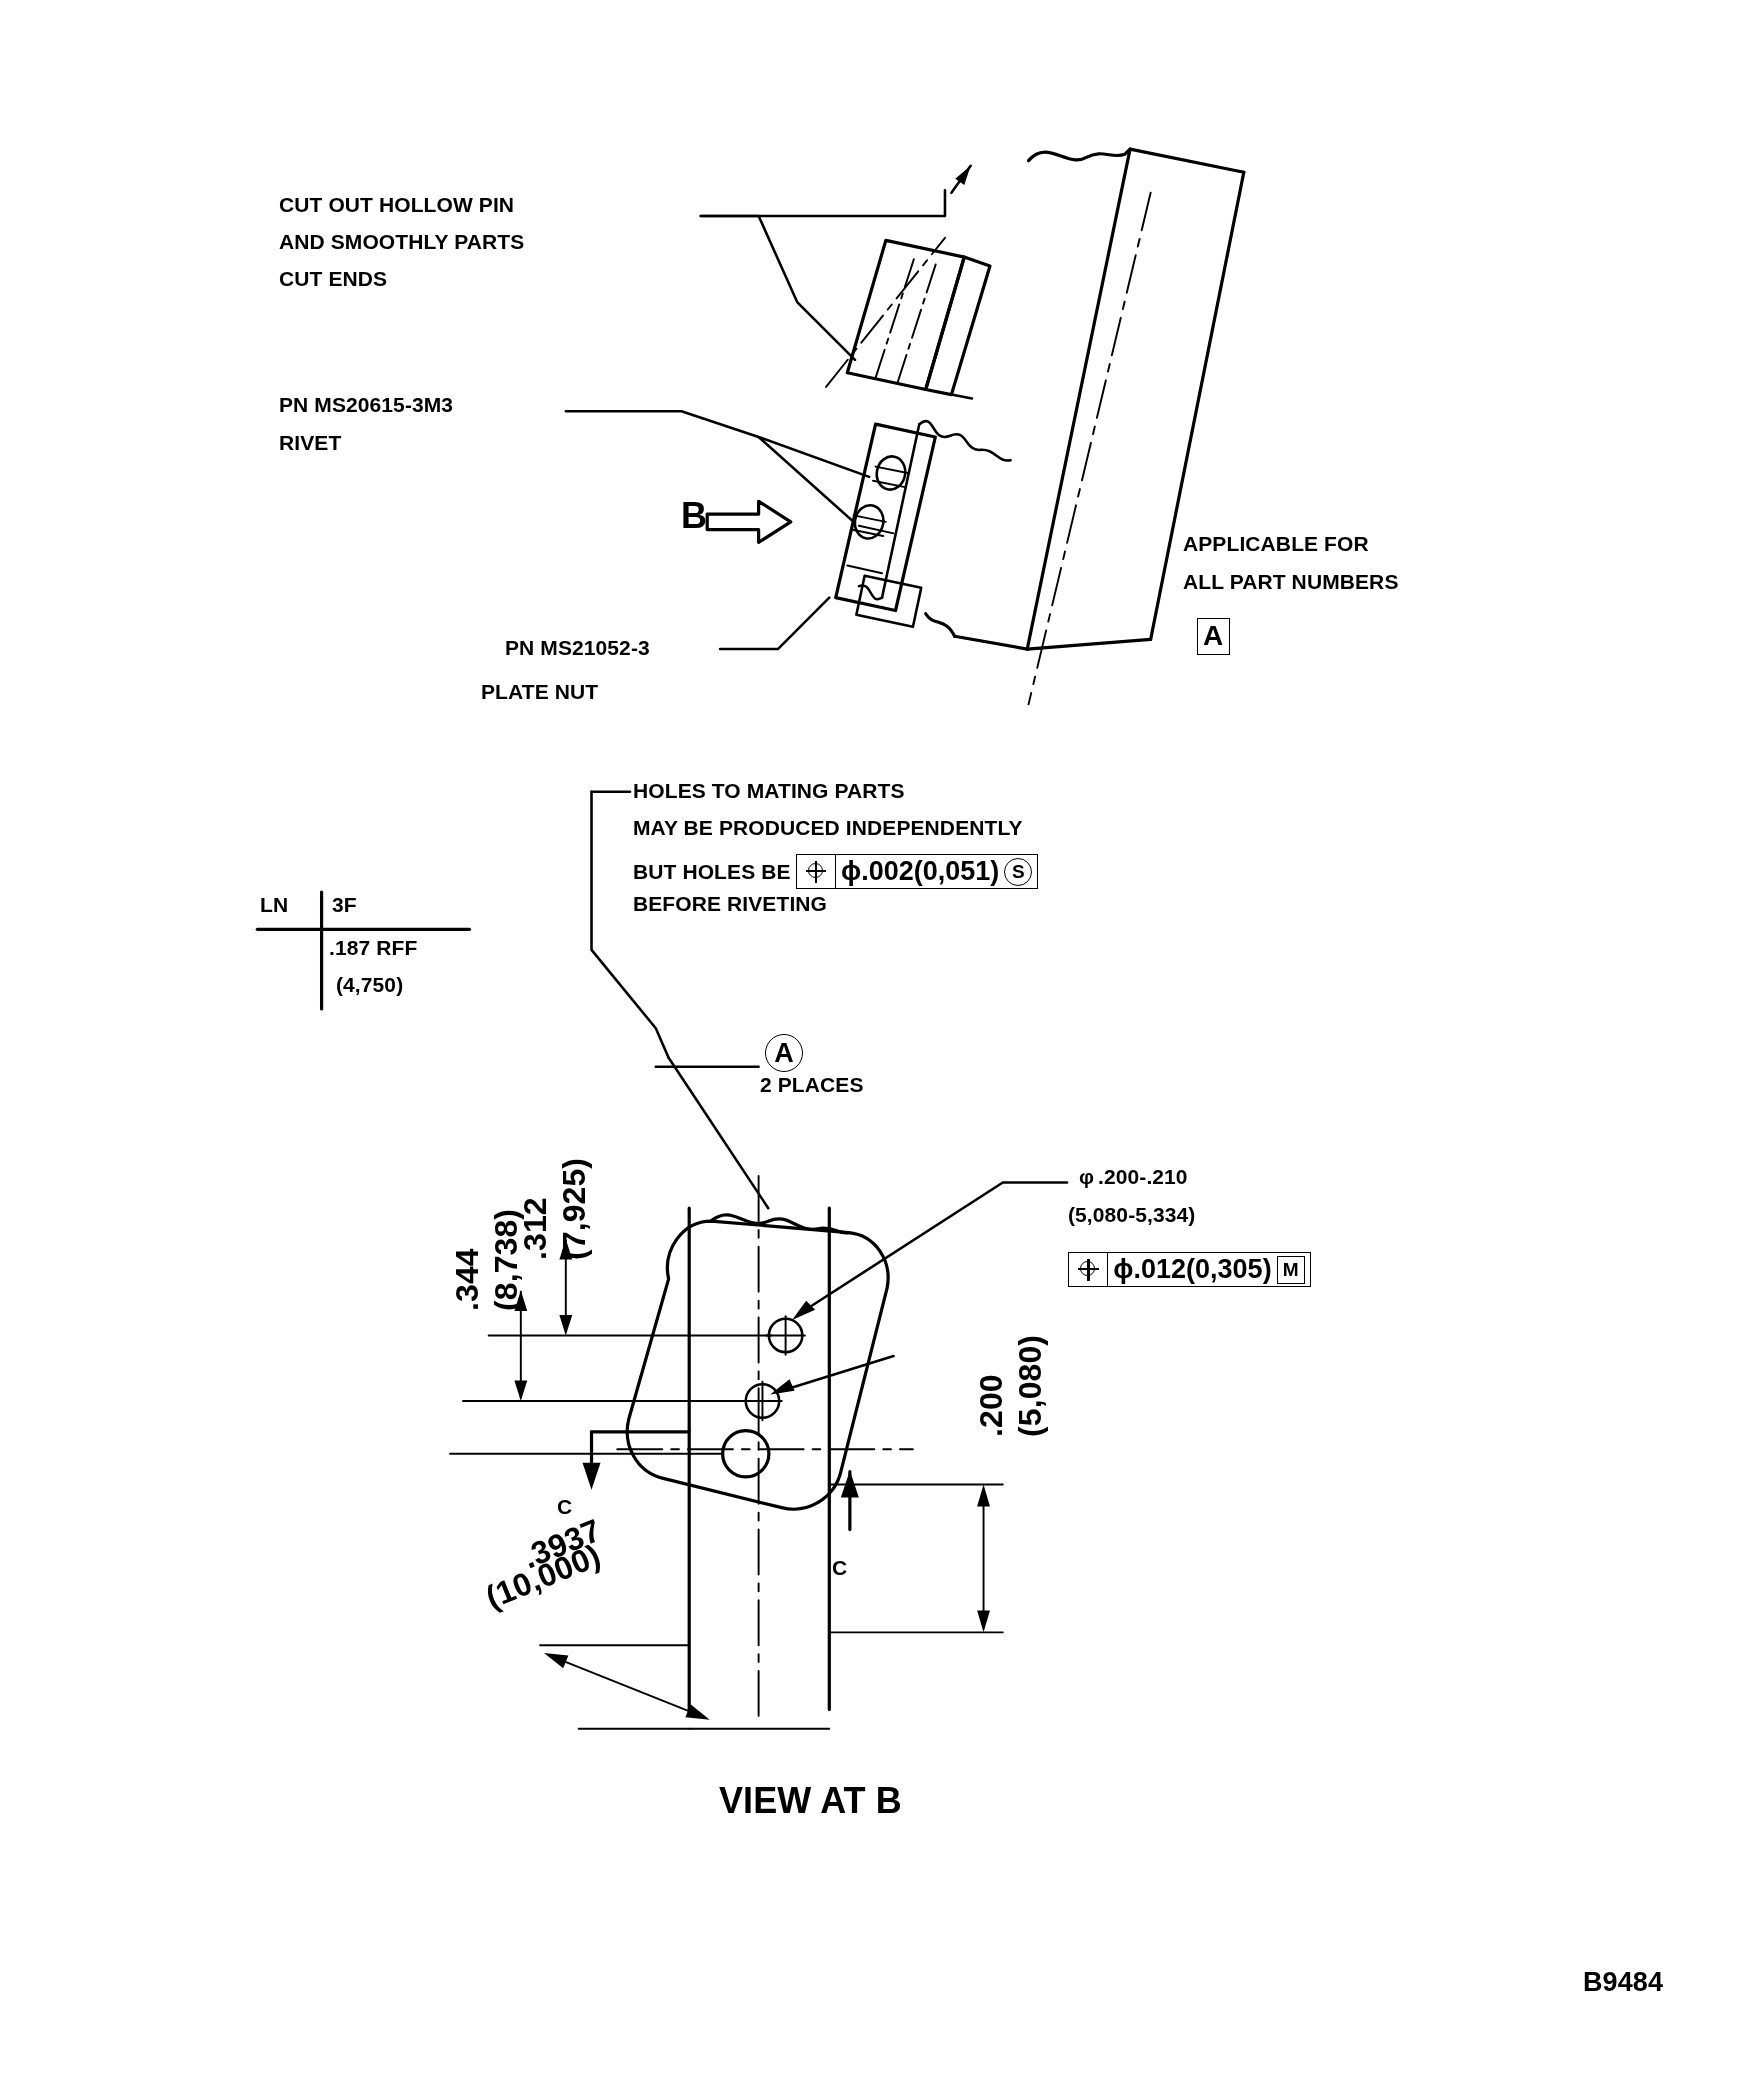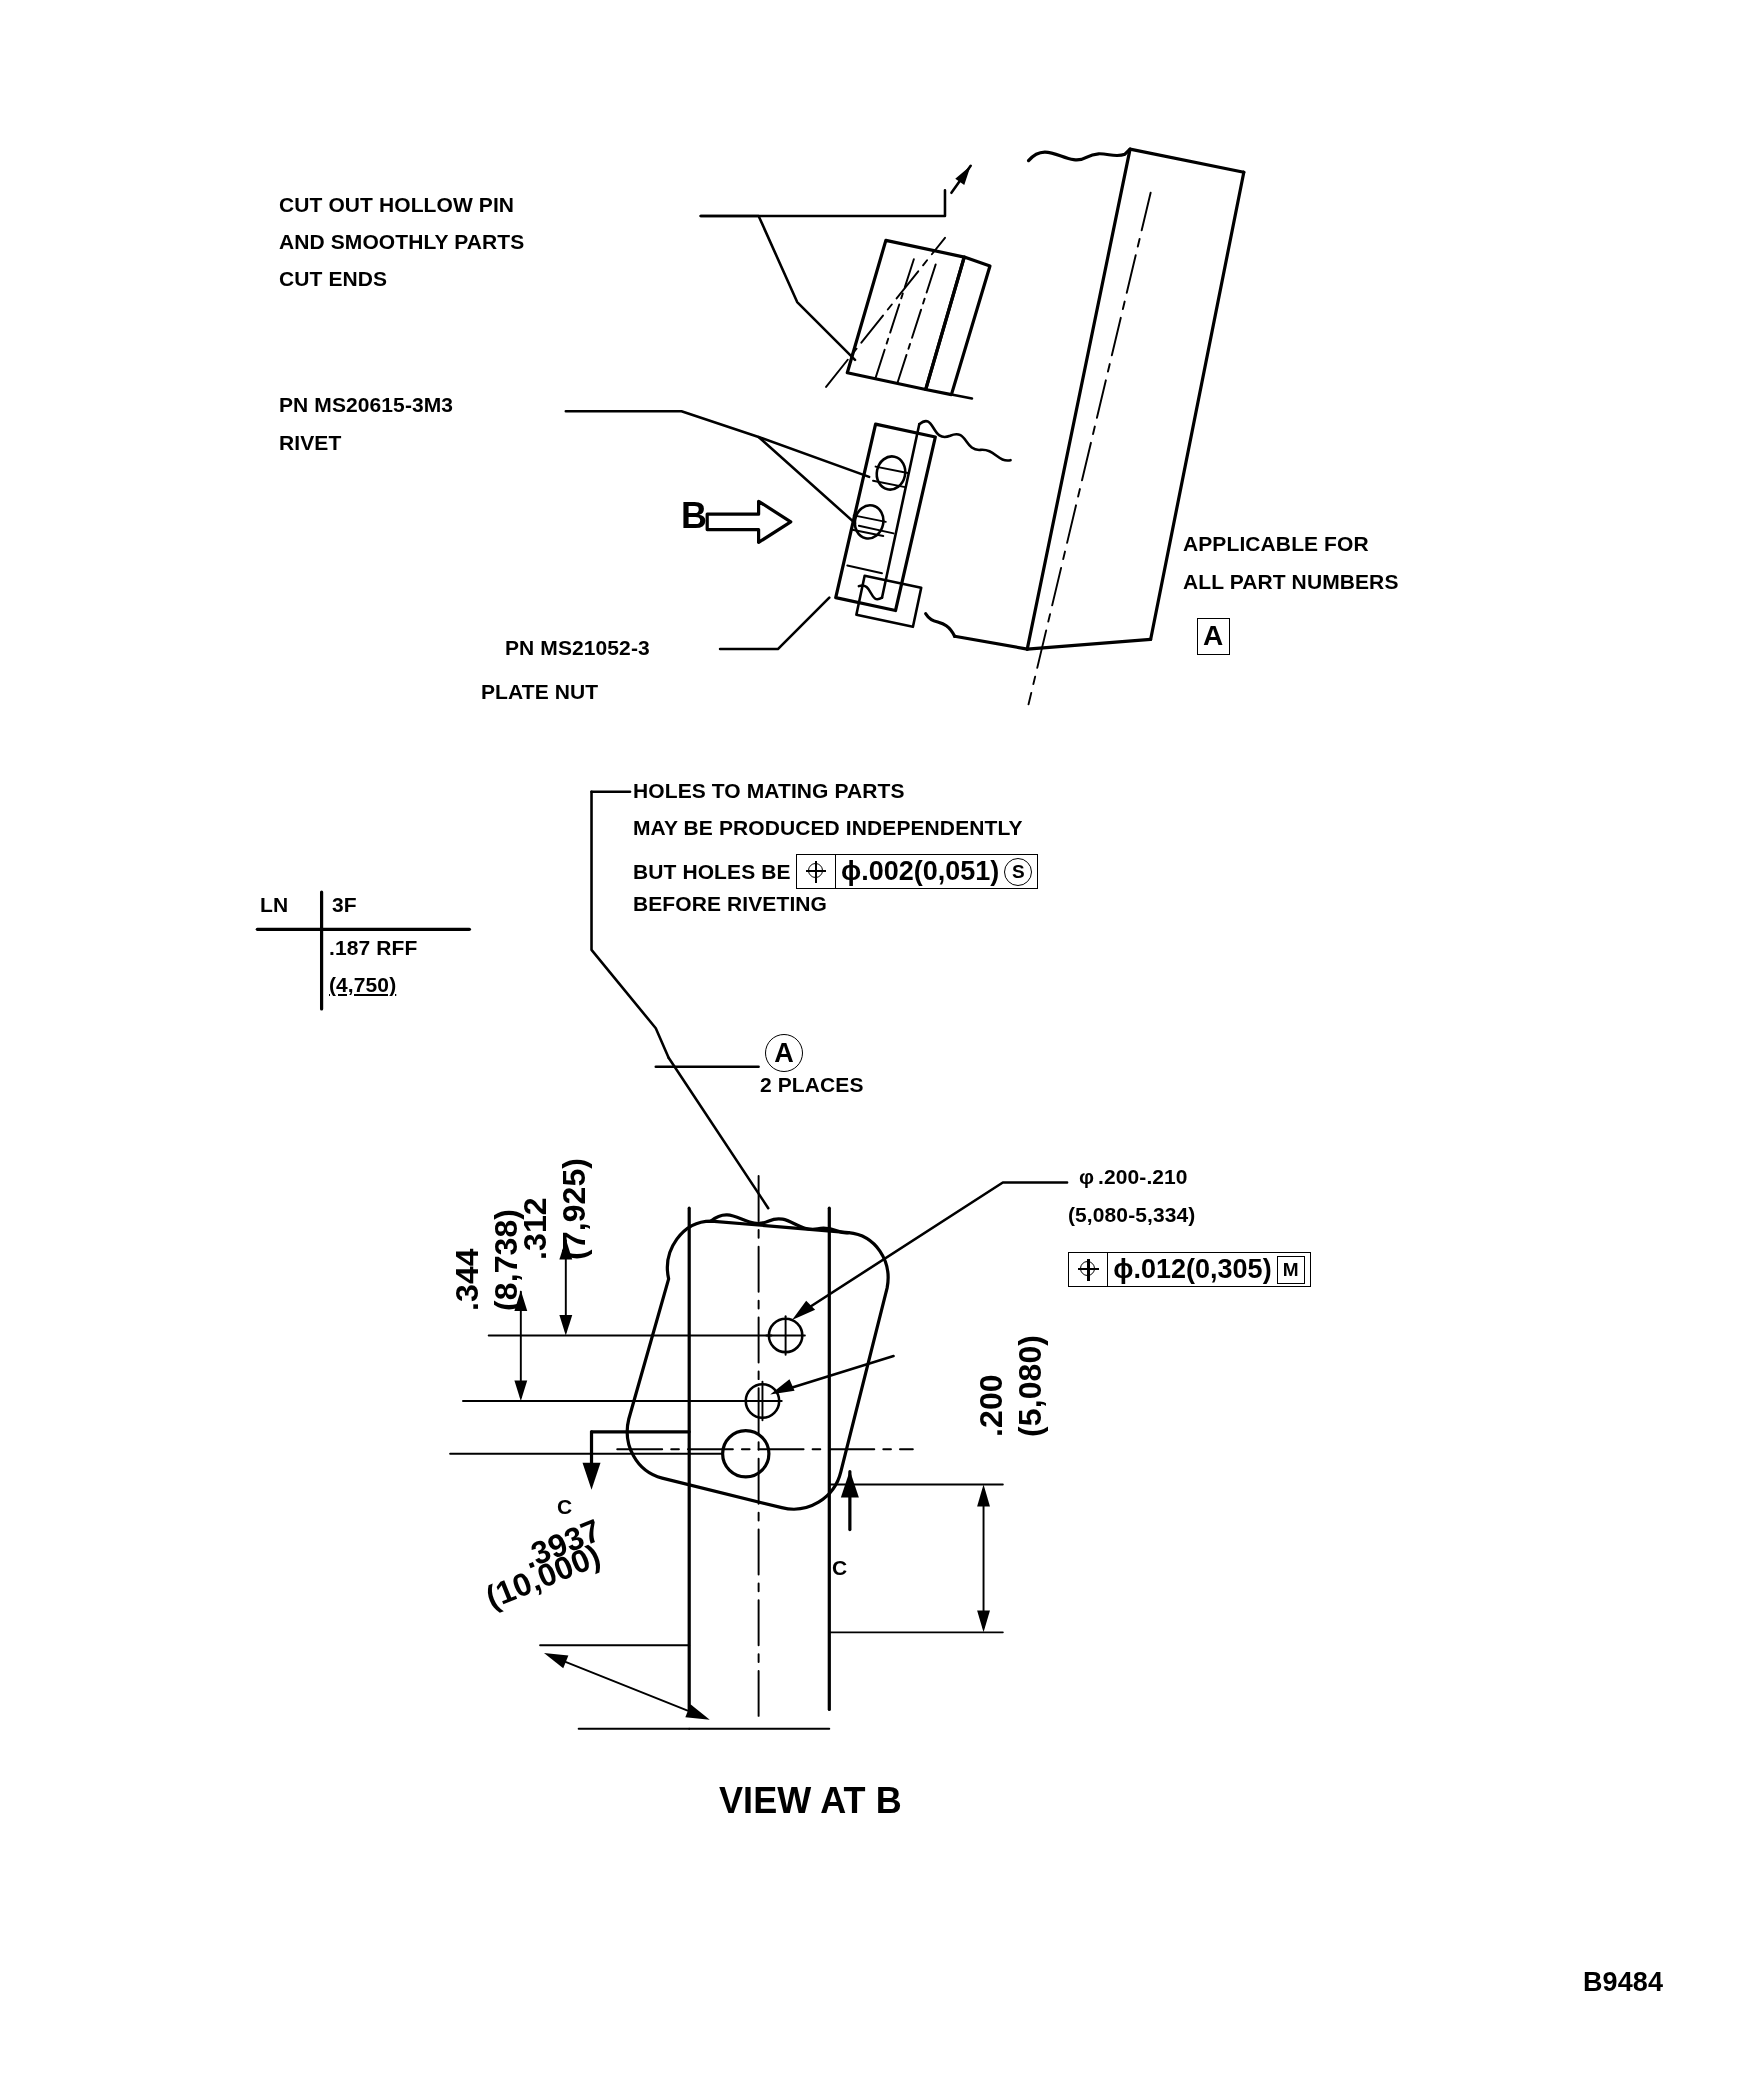--- a/index.html
+++ b/index.html
@@ -359,21 +359,21 @@
           <span>.002(0,051)</span>
         <span class="modsym" style="margin-left:5.1px;">S</span>
       </div>
     </span>
   </div>
   <div class="txt t52" style="left:633px; top:892px;">BEFORE RIVETING</div>
 
   <div class="txt t52" style="left:260px; top:893px;">LN</div>
   <div class="txt t52" style="left:332px; top:893px;text-align:center;">3F</div>
   <div class="txt t52" style="left:329px; top:936px;">.187 RFF</div>
-  <div class="txt t52" style="left:329px; top:973px;text-decoration:underline;">(4,750)</div>
+  <div class="txt t52" style="left:336px; top:973px;">(4,750)</div>
 
   <div style="position:absolute; left:765px; top:1034px;">
     <div class="circletag">A</div>
   </div>
   <div class="txt t52" style="left:760px; top:1073px;">2 PLACES</div>
 
   <div style="position:absolute; left:1079px; top:1165px; display:flex; align-items:baseline; gap:3.9px;">
     <span class="txt t52" style="position:relative;left:0;top:0;">φ</span>
     <span class="txt t52" style="position:relative;left:0;top:0;">.200-.210</span>
   </div>

